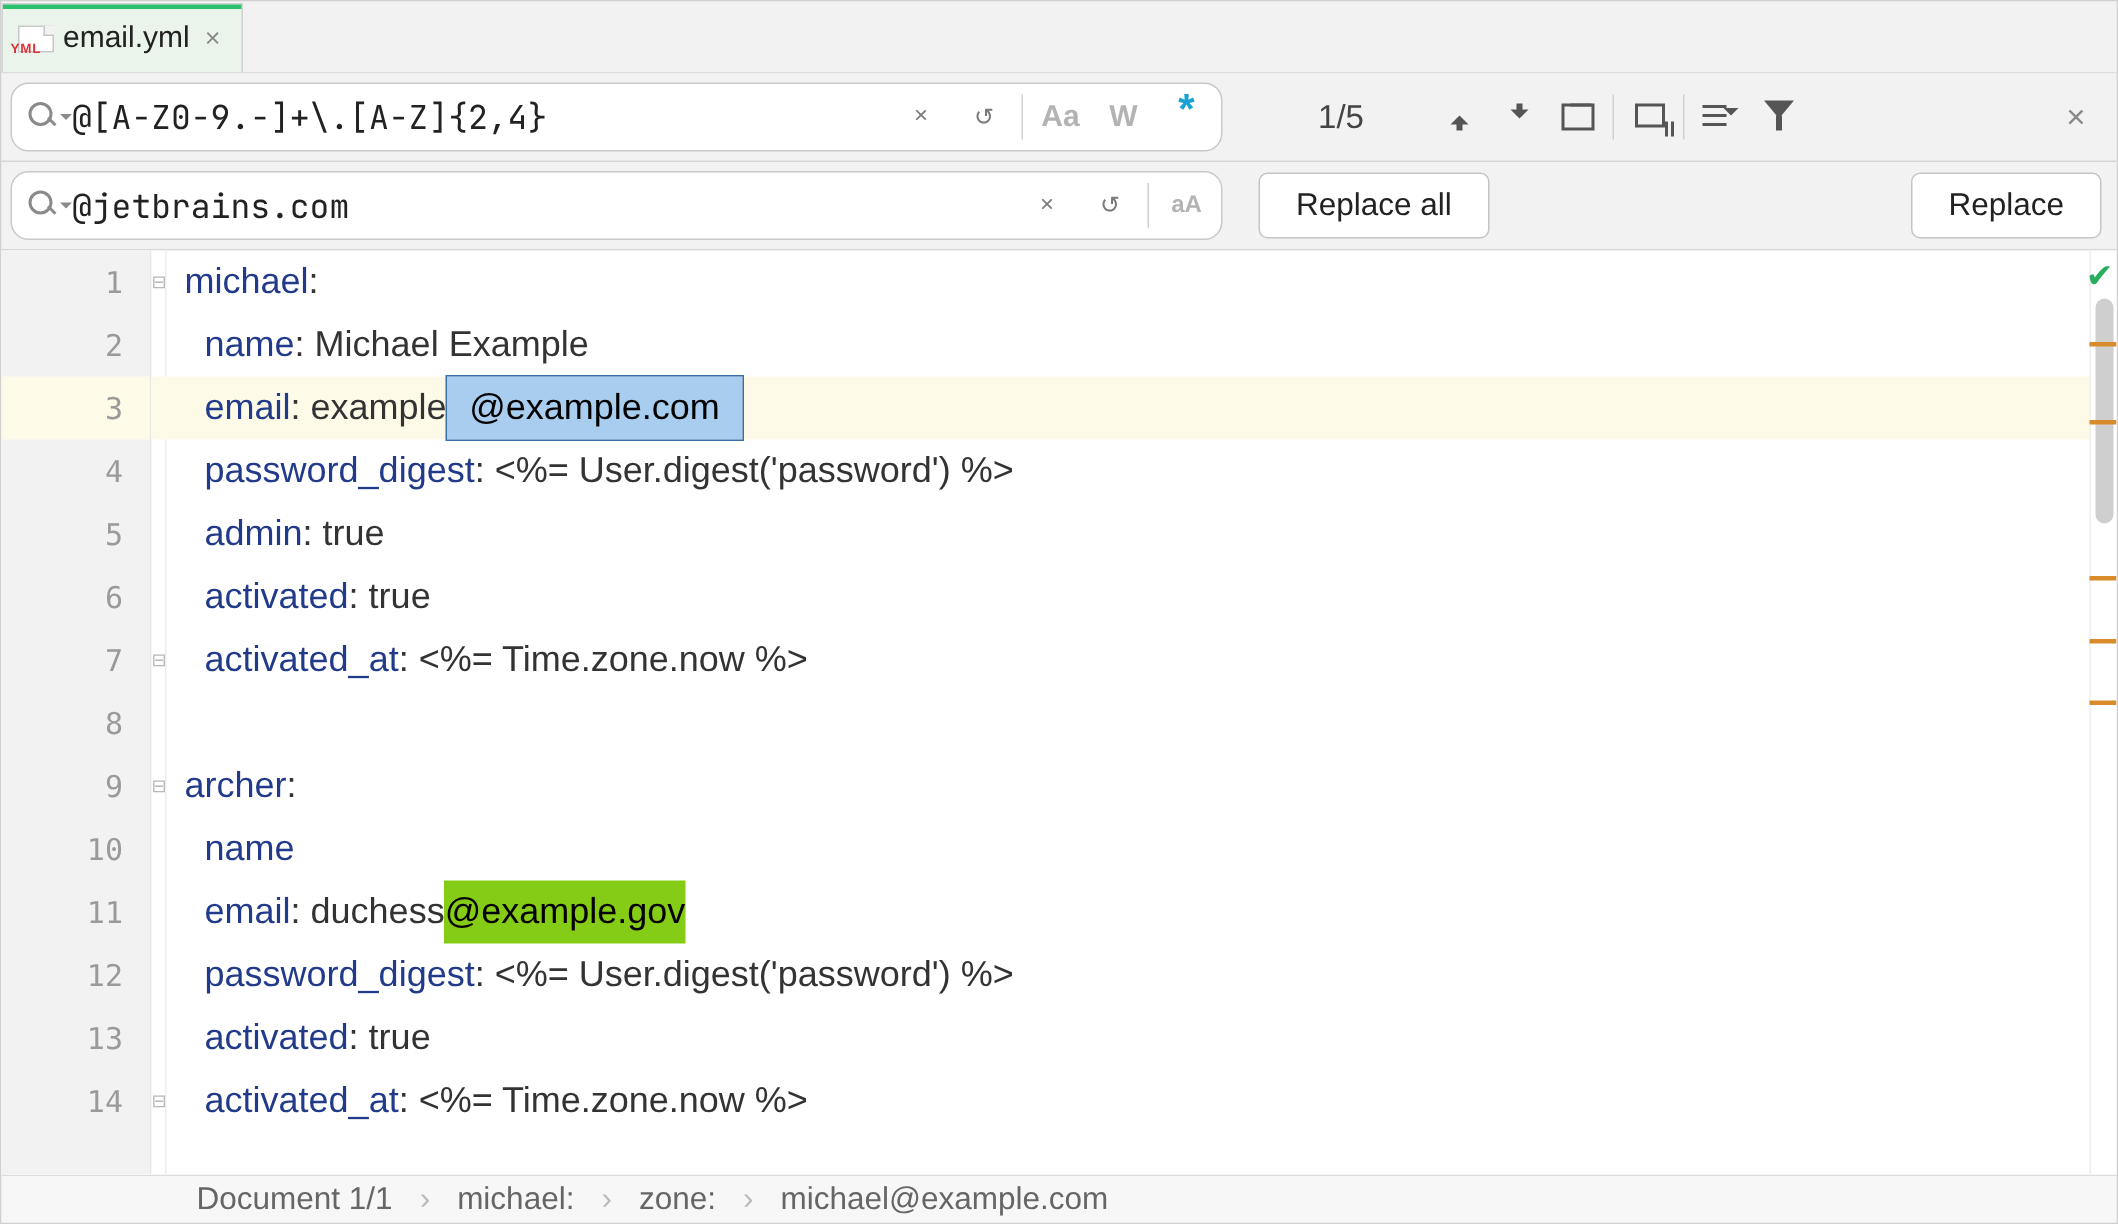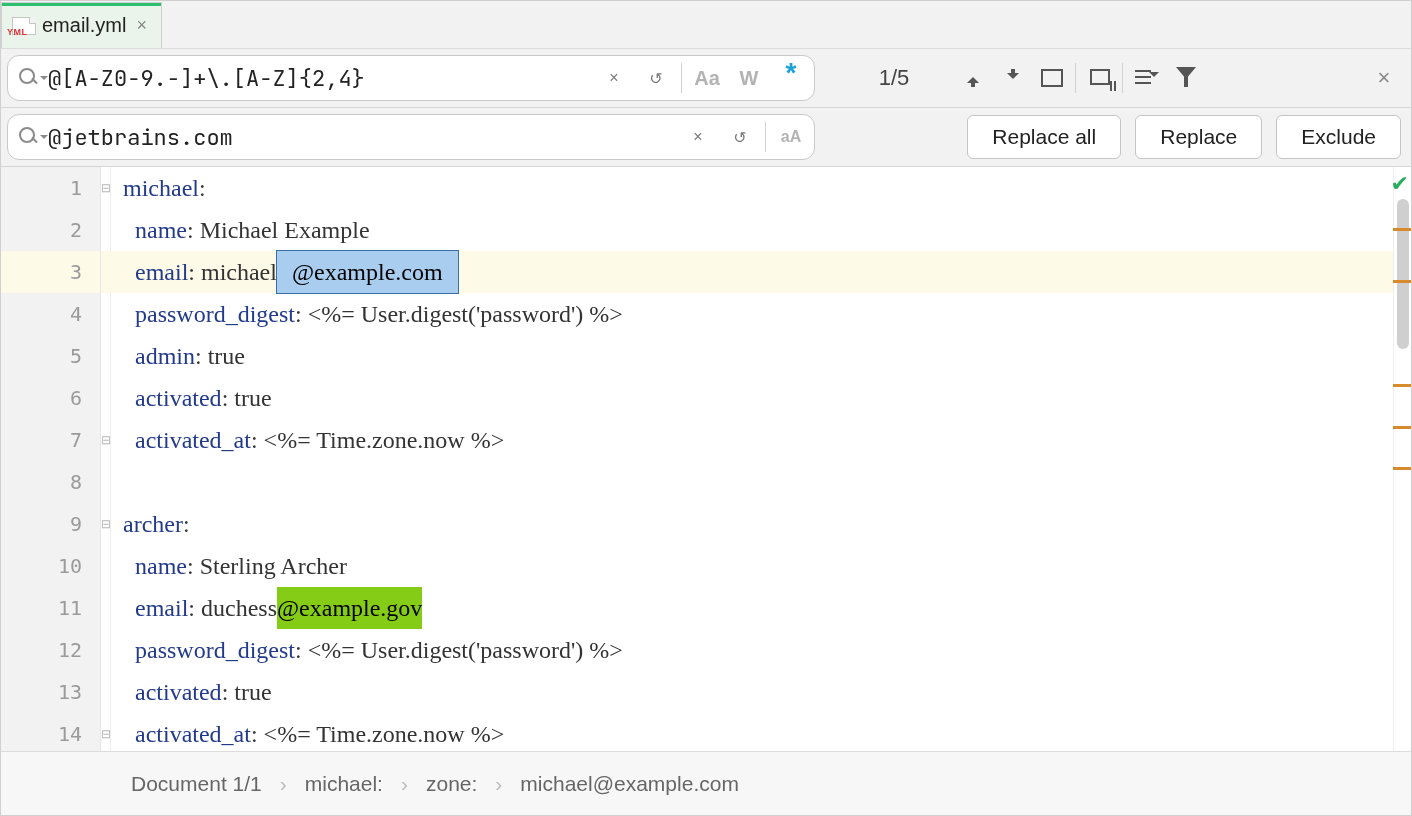--- a/index.html
+++ b/index.html
@@ -27,21 +27,21 @@
   .mag::before { content:""; position:absolute; left:1px; top:1px; width:12px; height:12px; border:2px solid #8a8a8a; border-radius:50%; }
   .mag::after  { content:""; position:absolute; left:13px; top:13px; width:7px; height:2px; background:#8a8a8a; transform:rotate(45deg); }
   .mag .caret  { position:absolute; right:-8px; top:9px; border:4px solid transparent; border-top-color:#8a8a8a; }
   .input { flex:1; font-family:"SF Mono","JetBrains Mono",Menlo,Consolas,monospace; font-size:22px; color:#222; border:none; outline:none; background:transparent; }
   .iconbtn { width:34px; height:34px; display:flex; align-items:center; justify-content:center; color:#7a7a7a; border-radius:4px; }
   .vsep { width:1px; height:30px; background:#d0d0d0; }
   .iconAa { font-size:20px; font-weight:600; color:#b3b3b3; }
   .iconW  { font-size:20px; font-weight:700; color:#b3b3b3; }
   .iconRegex { font-size:28px; font-weight:700; color:#1aa1d6; margin-top:-10px; }
   .iconAA { font-size:16px; color:#b3b3b3; font-weight:600; }
-  .rightgrp { flex:1; display:flex; align-items:center; justify-content:flex-end; gap:6px; padding:0 10px 0 24px; }
+  .rightgrp { flex:1; display:flex; align-items:center; justify-content:space-between; gap:6px; padding:0 10px 0 24px; }
   .counter { font-size:22px; color:#444; width:110px; text-align:center; }
   .arrowup, .arrowdn { width:26px; height:26px; position:relative; }
   .arrowup::before { content:""; position:absolute; left:8px; top:6px; border:6px solid transparent; border-bottom-color:#555; }
   .arrowup::after  { content:""; position:absolute; left:12px; top:14px; width:4px; height:8px; background:#555; }
   .arrowdn::before { content:""; position:absolute; left:8px; bottom:6px; border:6px solid transparent; border-top-color:#555; }
   .arrowdn::after  { content:""; position:absolute; left:12px; bottom:14px; width:4px; height:8px; background:#555; }
   .neww { width:22px; height:18px; border:2px solid #555; position:relative; }
   .neww::after{ content:""; position:absolute; left:4px; top:-2px; width:14px; height:2px; background:#555; }
   .selall { width:22px; height:22px; position:relative; }
   .selall::before{content:"";position:absolute;left:2px;top:2px;width:16px;height:12px;border:2px solid #555;}
@@ -54,37 +54,37 @@
   .closeX { font-size:22px; color:#888; margin-left:auto; }
 
   .pillbtn { height:44px; padding:0 24px; background:#fff; border:1px solid #c4c4c4; border-radius:6px;
              font-size:21px; color:#222; display:flex; align-items:center; }
   .replacebar .rightgrp { gap:14px; }
 
   
   .editor { flex:1; display:flex; background:#fff; position:relative; overflow:hidden; }
   .gutter { width:100px; background:#f2f2f2; border-right:1px solid #e6e6e6; }
   .fold   { width:10px; background:#fff; border-right:1px solid #eee;}
-  .code   { flex:1; font-family:Liberation Serif, serif; font-size:24px; line-height:42px; position:relative; }
+  .code   { flex:1; font-family:Liberation Sans, sans-serif; font-size:24px; line-height:42px; position:relative; }
   .lineno { height:42px; display:flex; align-items:center; justify-content:flex-end; padding-right:18px; color:#9a9a9a; font-size:20px; font-family:"SF Mono",Menlo,monospace;}
   .row { height:42px; display:flex; align-items:center; white-space:pre; padding-left:12px;}
   .row.hl { background:#fdfae8; }
   .key { color:#223a8a; }
   .txt { color:#333; }
   .folda { width:10px; height:42px; display:flex; align-items:center; justify-content:center; color:#b8b8b8; font-size:12px;}
   .selmatch { background:#a8cdef; outline:1px solid #3a6ea5; padding:0 15px;}
   .ymmatch  { background:#84cc16; }
 
   .scrolltrack { position:absolute; right:0; top:0; bottom:0; width:18px; background:#fff; border-left:1px solid #eee;}
   .scrolltrack .check { position:absolute; right:2px; top:4px; color:#27ae60; font-size:22px;}
   .scrolltrack .thumb { position:absolute; right:2px; top:32px; width:12px; height:150px; background:#cfcfcf; border-radius:6px;}
   .marker { position:absolute; right:0; width:18px; height:3px; background:#d98b2b; }
 
   
-  .statusbar { height:64px; background:#f7f7f7; border-top:1px solid #dcdcdc; display:flex; align-items:center; padding-left:130px; font-size:21px; color:#666; gap:18px;}
+  .statusbar { height:32px; background:#f7f7f7; border-top:1px solid #dcdcdc; display:flex; align-items:center; padding-left:130px; font-size:21px; color:#666; gap:18px;}
   .statusbar .chev { color:#bbb; }
 </style>
 </head>
 <body>
 
 <div class="app">
 
   <div class="tabbar">
     <div class="tab">
       <div class="topmark"></div>
@@ -143,21 +143,20 @@
         </div>
       <input class="input" value="@jetbrains.com" style="">
       <div class="iconbtn">×</div>
       <div class="iconbtn">↺</div>
       <div class="vsep"></div>
       <div class="iconbtn iconAA">aA</div>
     </div>
     <div class="rightgrp">
       <div class="pillbtn">Replace all</div>
       <div class="pillbtn">Replace</div>
-      <div class="pillbtn">Exclude</div>
     </div>
   </div>
 
   <div class="editor">
     <div class="gutter" id="gutter">
         <div class="lineno">1</div>
         <div class="lineno">2</div>
         <div class="lineno" style="background: rgb(253, 250, 232);">3</div>
         <div class="lineno">4</div>
         <div class="lineno">5</div>
@@ -183,28 +182,28 @@
         <div class="folda">⊟</div>
         <div class="folda"></div>
         <div class="folda"></div>
         <div class="folda"></div>
         <div class="folda"></div>
         <div class="folda">⊟</div>
       </div>
     <div class="code" id="code">
         <div class="row"><span class="txt"></span><span class="key">michael</span><span class="txt">:</span></div>
         <div class="row"><span class="txt">  </span><span class="key">name</span><span class="txt">: Michael Example</span></div>
-        <div class="row hl"><span class="txt">  </span><span class="key">email</span><span class="txt">: michael</span><span class="selmatch">@example.com</span></div>
+        <div class="row hl"><span class="txt">  </span><span class="key">email</span><span class="txt">: example</span><span class="selmatch">@example.com</span></div>
         <div class="row"><span class="txt">  </span><span class="key">password_digest</span><span class="txt">: &lt;%= User.digest('password') %&gt;</span></div>
         <div class="row"><span class="txt">  </span><span class="key">admin</span><span class="txt">: true</span></div>
         <div class="row"><span class="txt">  </span><span class="key">activated</span><span class="txt">: true</span></div>
         <div class="row"><span class="txt">  </span><span class="key">activated_at</span><span class="txt">: &lt;%= Time.zone.now %&gt;</span></div>
         <div class="row"><span class="txt"></span><span class="txt"></span></div>
         <div class="row"><span class="txt"></span><span class="key">archer</span><span class="txt">:</span></div>
-        <div class="row"><span class="txt">  </span><span class="key">name</span><span class="txt">: Sterling Archer</span></div>
+        <div class="row"><span class="txt">  </span><span class="key">name</span></div>
         <div class="row"><span class="txt">  </span><span class="key">email</span><span class="txt">: duchess</span><span class="ymmatch">@example.gov</span></div>
         <div class="row"><span class="txt">  </span><span class="key">password_digest</span><span class="txt">: &lt;%= User.digest('password') %&gt;</span></div>
         <div class="row"><span class="txt">  </span><span class="key">activated</span><span class="txt">: true</span></div>
         <div class="row"><span class="txt">  </span><span class="key">activated_at</span><span class="txt">: &lt;%= Time.zone.now %&gt;</span></div>
       </div>
     <div class="scrolltrack" id="track">
       <span class="check">✔</span>
       <div class="thumb"></div>
     <div class="marker" style="top: 61.2px;"></div>
         <div class="marker" style="top: 113.2px;"></div>

